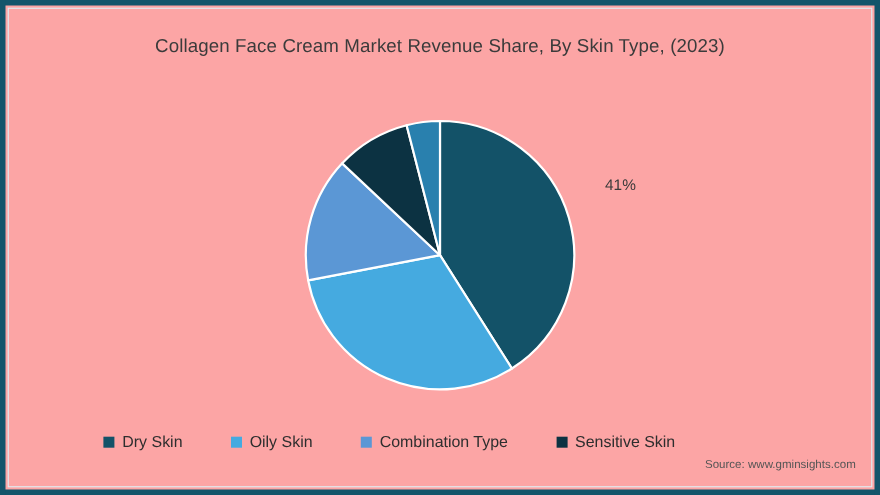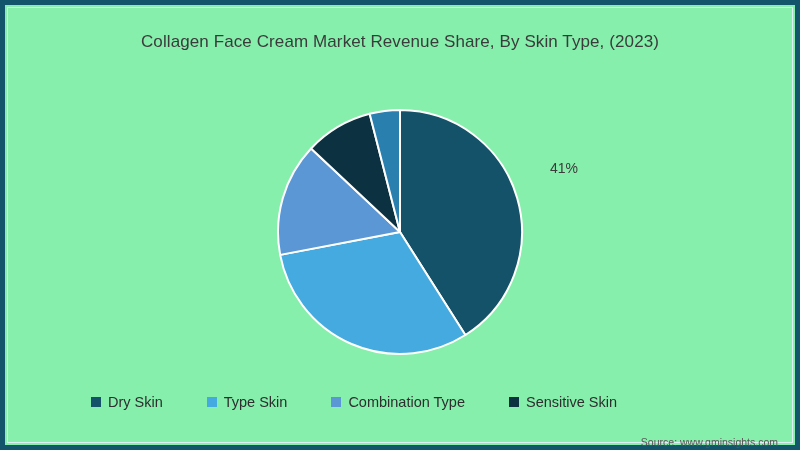--- a/index.html
+++ b/index.html
@@ -7,21 +7,21 @@
     padding: 0;
     background: #ffffff;
   }
   body {
     font-family: "Liberation Sans", sans-serif;
   }
   #canvas {
     position: relative;
     width: 800px;
     height: 450px;
-    background: #86efac;
+    background: #fca5a5;
     box-sizing: border-box;
     overflow: hidden;
   }
   
   .frame-edge {
     position: absolute;
     background: #13556b;
   }
   .frame-top    { left: 0;  top: 0;    width: 800px; height: 5px; }
   .frame-bottom { left: 0;  bottom: 0; width: 800px; height: 5px; }
@@ -97,21 +97,21 @@
     flex: 0 0 auto;
   }
   .legend-label {
     font-size: 14.5px;
     color: #2e2e2e;
   }
 
   .source-note {
     position: absolute;
     right: 22px;
-    top: 436px;
+    top: 416px;
     font-size: 10.5px;
     color: #555555;
     white-space: nowrap;
   }
 </style>
 </head>
 <body>
 
 <div id="canvas">
 
@@ -135,21 +135,21 @@
 
   <div class="pct-label">41%</div>
 
   <div class="legend" id="legend">
       <div class="legend-item">
         <span class="legend-swatch" style="background: rgb(19, 82, 104);"></span>
         <span class="legend-label">Dry Skin</span>
       </div>
       <div class="legend-item">
         <span class="legend-swatch" style="background: rgb(69, 170, 224);"></span>
-        <span class="legend-label">Type Skin</span>
+        <span class="legend-label">Oily Skin</span>
       </div>
       <div class="legend-item">
         <span class="legend-swatch" style="background: rgb(91, 151, 213);"></span>
         <span class="legend-label">Combination Type</span>
       </div>
       <div class="legend-item">
         <span class="legend-swatch" style="background: rgb(12, 50, 66);"></span>
         <span class="legend-label">Sensitive Skin</span>
       </div>
     </div>

